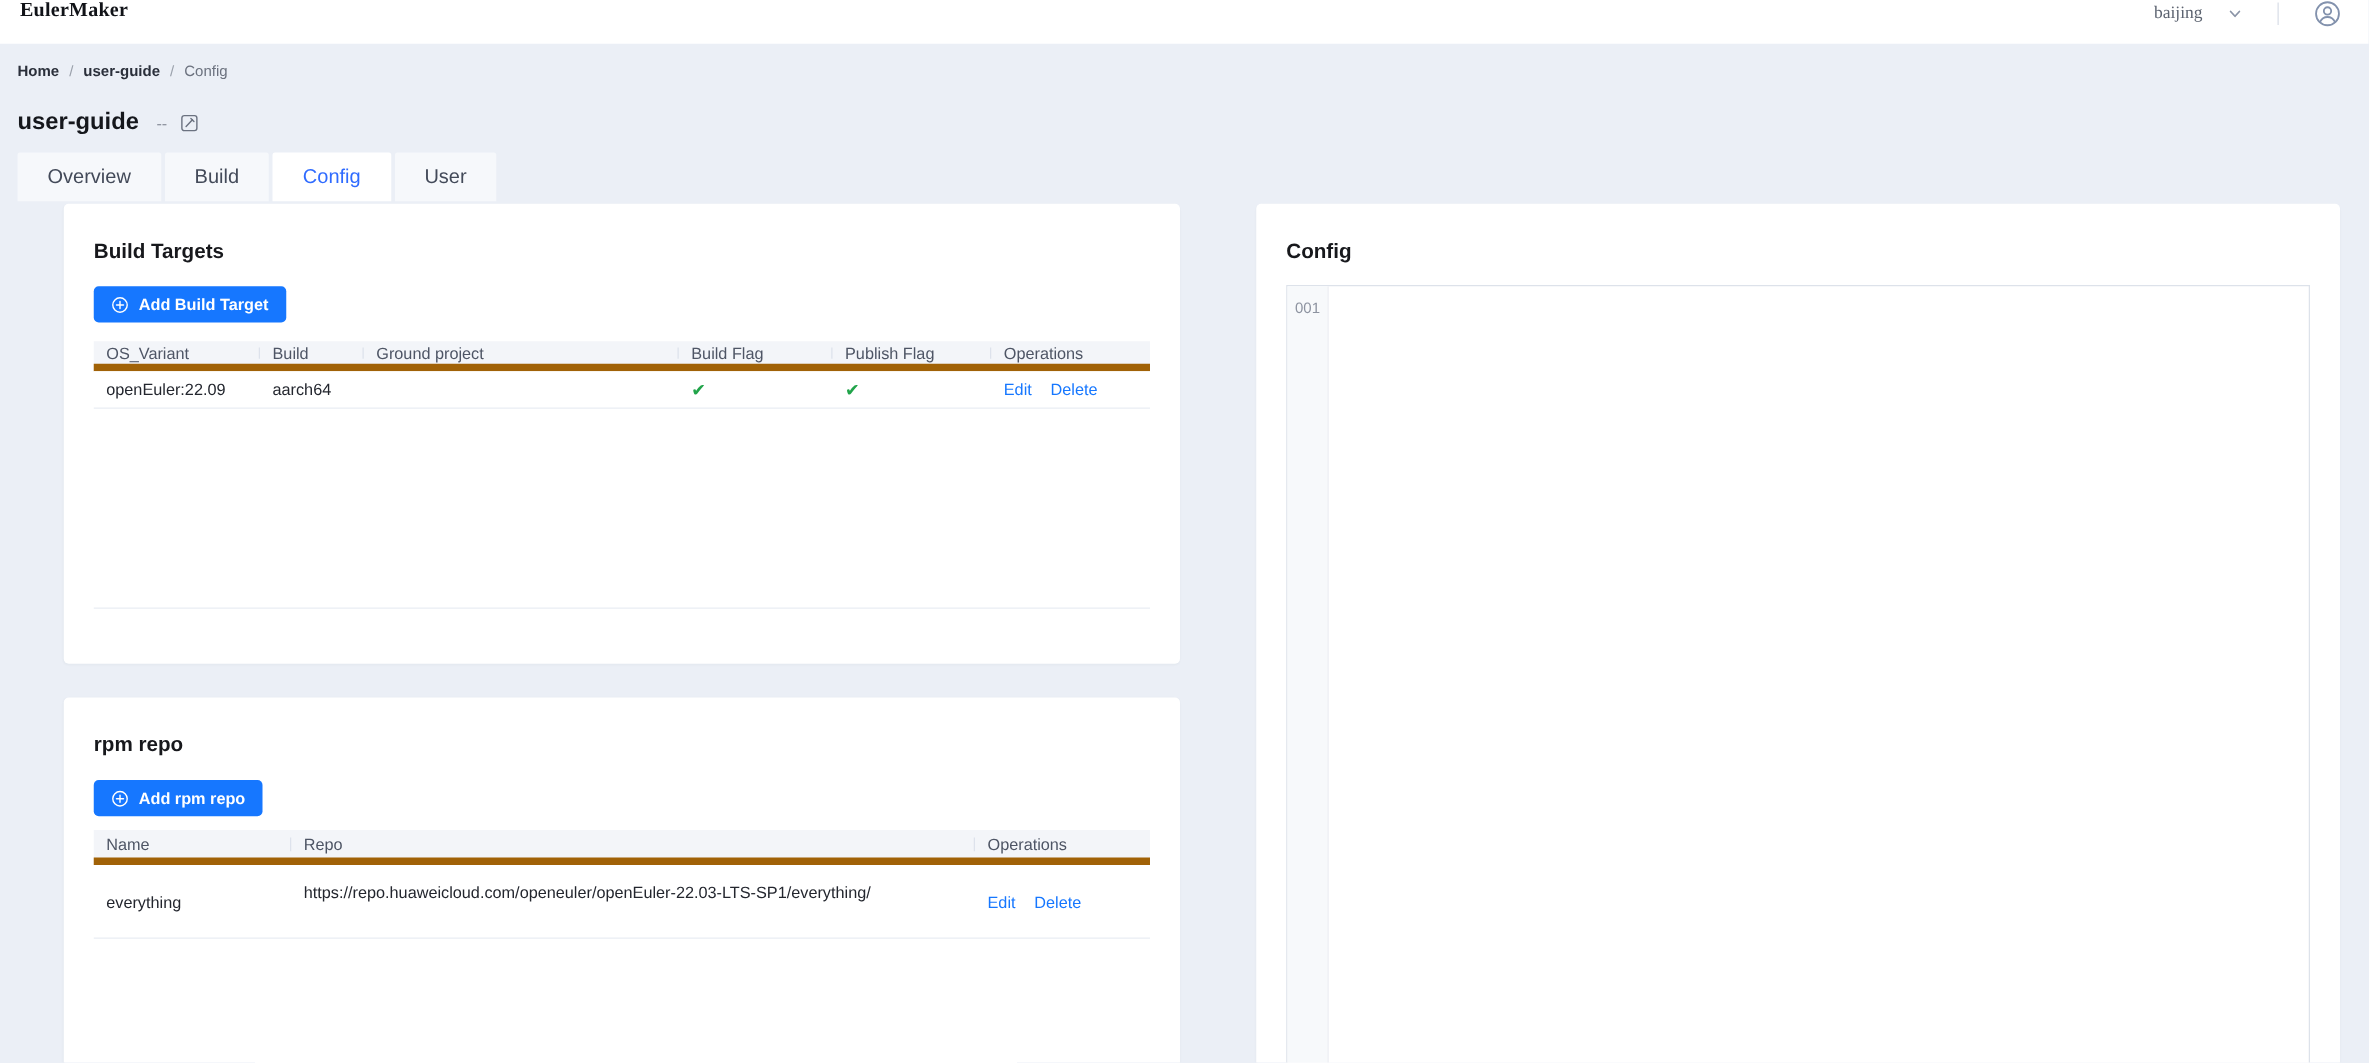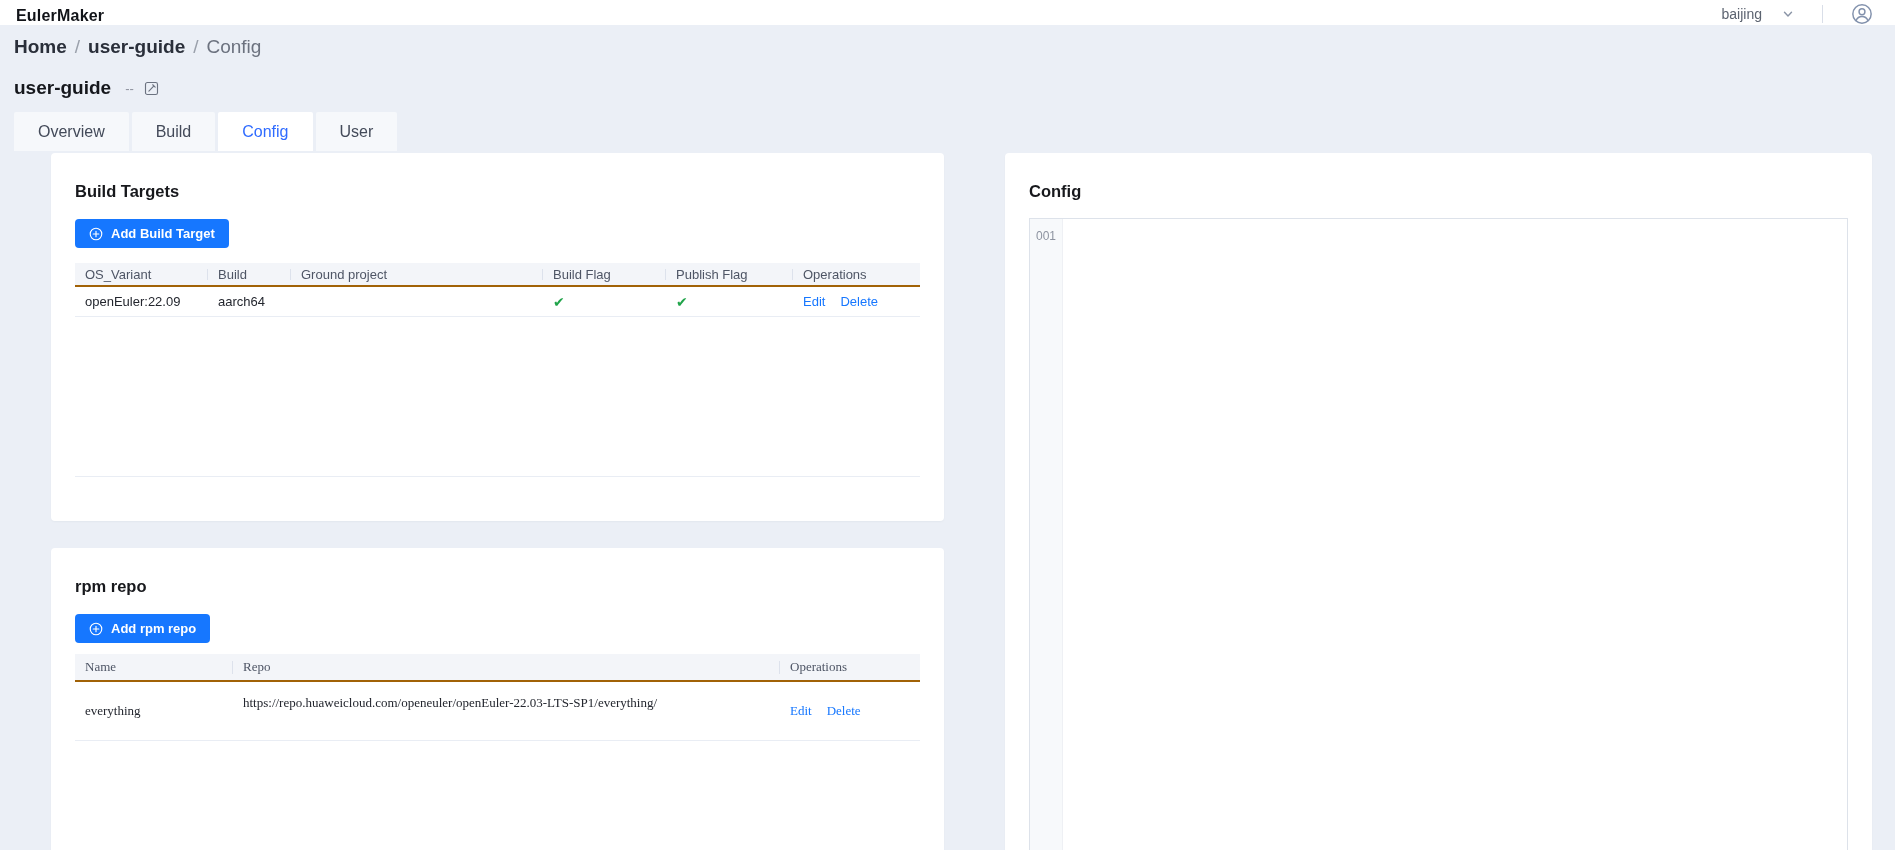--- a/index.html
+++ b/index.html
@@ -6,34 +6,35 @@
   html, body { width: 1895px; height: 850px; overflow: hidden; }
   body {
     font-family: "Liberation Sans", "DejaVu Sans", sans-serif;
     background: #ebeff6;
     color: #252b3a;
     font-size: 13px;
   }
 
   
   .app-header {
-    height: 25px; background: #ffffff;
-    display: flex; align-items: flex-end; justify-content: space-between;
+    height: 35px; background: #ffffff;
+    display: flex; align-items: flex-start; justify-content: space-between;
     padding: 0 22px 0 16px;
+    font-family: Liberation Serif, serif;
   }
   .logo { font-size: 16px; font-weight: 700; color: #111318; letter-spacing: .2px; cursor: pointer; }
   .header-right { display: flex; align-items: center; gap: 22px; }
   .username { font-size: 14px; color: #5c6370; cursor: pointer; }
   .chevron { display: inline-flex; margin-left: -2px; cursor: pointer; }
   .header-divider { width: 1px; height: 18px; background: #d9dee8; margin: 0 6px; }
   .avatar-icon { display: inline-flex; cursor: pointer; }
 
   
   .page { padding: 0 23px 0 14px; }
-  .breadcrumb { margin-top: 14px; height: 16px; display: flex; align-items: center; gap: 8px; font-size: 19px; }
+  .breadcrumb { margin-top: 14px; height: 16px; display: flex; align-items: center; gap: 8px; font-size: 12px; }
   .crumb { font-weight: 700; color: #2a2f3a; cursor: pointer; }
   .crumb-sep { color: #9aa0ab; font-weight: 400; }
   .crumb-current { color: #6c727f; font-weight: 400; }
 
   .title-row { margin-top: 20px; height: 26px; display: flex; align-items: center; gap: 14px; }
   .page-title { font-size: 19px; font-weight: 700; color: #15171c; }
   .title-dash { color: #8d929e; font-size: 13px; }
   .edit-icon { display: inline-flex; cursor: pointer; margin-left: -4px; }
 
   .tabs { margin-top: 11px; display: flex; gap: 3px; }
@@ -63,21 +64,21 @@
   .btn-primary {
     margin-top: 17px; height: 29px; padding: 0 14px;
     display: inline-flex; align-items: center; gap: 8px;
     background: #1677ff; color: #ffffff; border: none; border-radius: 4px;
     font-size: 13px; font-weight: 600; font-family: inherit; cursor: pointer;
   }
   .plus-icon { display: inline-flex; }
 
   
   .table { margin-top: 15px; }
-  .t-head { display: grid; background: #f3f5f9; border-bottom: 2px solid #a16207; }
+  .t-head { display: grid; background: #f3f5f9; border-bottom: 6px solid #a16207; }
   .t-head .th {
     position: relative; padding: 0 10px; display: flex; align-items: center;
     color: #4e5565; font-size: 13px;
   }
   .t-head .th::after {
     content: ""; position: absolute; right: 0; top: 25%; height: 50%;
     border-right: 1px solid #dde2ec;
   }
   .t-head .th:last-child::after { border-right: none; }
   .t-row { display: grid; border-bottom: 1px solid #e9edf4; background: #fff; }
@@ -205,21 +206,21 @@
         <button class="btn-primary">
           <span class="plus-icon">
             <svg width="14" height="14" viewBox="0 0 16 16" fill="none" stroke="#ffffff" stroke-width="1.3">
               <circle cx="8" cy="8" r="6.6"></circle>
               <path d="M8 4.8 V 11.2 M4.8 8 H 11.2" stroke-linecap="round"></path>
             </svg>
           </span>
           <span>Add rpm repo</span>
         </button>
 
-        <div class="table" style="margin-top: 11px; font-family: Liberation Serif, serif;">
+        <div class="table" style="margin-top: 11px;">
           <div class="t-head rpm-grid rpm-head">
             <div class="th">Name</div>
             <div class="th">Repo</div>
             <div class="th">Operations</div>
           </div>
           <div class="t-row rpm-grid rpm-row">
             <div class="td">everything</div>
             <div class="td">
                 <span class="rpm-url">https://repo.huaweicloud.com/openeuler/openEuler-22.03-LTS-SP1/everything/</span>
               </div>

